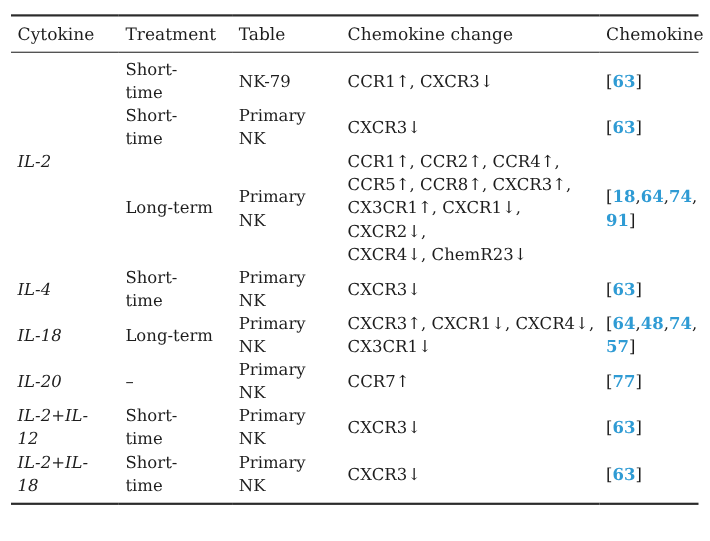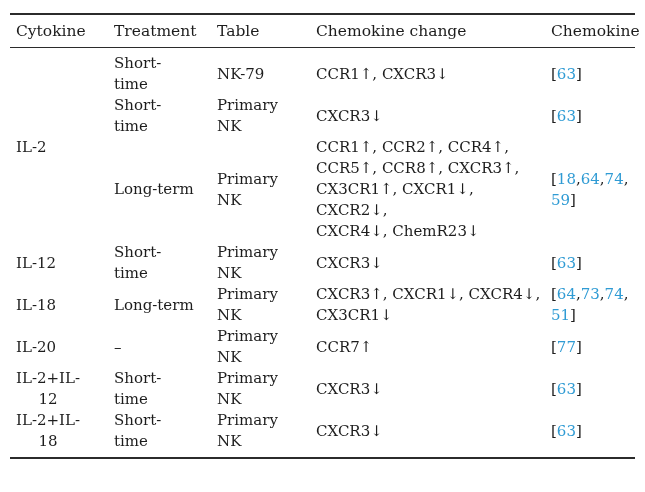--- a/index.html
+++ b/index.html
@@ -37,22 +37,22 @@
     border-bottom: 1.5px solid var(--rule-color);
   }
   tbody td {
     padding: 0 4px 0 6px;
     vertical-align: middle;
     line-height: 21px;
     white-space: pre-line;
   }
   tbody tr:first-child td { padding-top: 5px; }
   tbody tr:last-child td { padding-bottom: 5px; }
-  .cytokine-label { display: inline-block; text-align: center; white-space: pre-line; }
-  .ref-link { color: var(--link-color); cursor: pointer; text-decoration: none; }
+  .cytokine-label { display: inline-block; white-space: pre-line; font-style: italic; }
+  .ref-link { color: var(--link-color); cursor: pointer; text-decoration: none; font-weight: bold; }
 </style>
 </head>
 <body>
 
 <div class="figure">
   <table class="data-table">
     <colgroup>
       <col class="c-cytokine">
       <col class="c-treatment">
       <col class="c-source">
@@ -87,40 +87,40 @@
         </tr>
         <tr>
           <td>Long-term</td>
           <td>Primary
 NK</td>
           <td>CCR1↑, CCR2↑, CCR4↑,
 CCR5↑, CCR8↑, CXCR3↑,
 CX3CR1↑, CXCR1↓, CXCR2↓,
 CXCR4↓, ChemR23↓</td>
           <td><span>[</span><span class="ref-link">18</span><span>,</span><span class="ref-link">64</span><span>,</span><span class="ref-link">74</span><span>,
-</span><span class="ref-link">59</span><span>]</span></td>
+</span><span class="ref-link">91</span><span>]</span></td>
         </tr>
         <tr>
-          <td rowspan="1"><span class="cytokine-label">IL-12</span></td>
+          <td rowspan="1"><span class="cytokine-label">IL-4</span></td>
           <td>Short-
 time</td>
           <td>Primary
 NK</td>
           <td>CXCR3↓</td>
           <td><span>[</span><span class="ref-link">63</span><span>]</span></td>
         </tr>
         <tr>
           <td rowspan="1"><span class="cytokine-label">IL-18</span></td>
           <td>Long-term</td>
           <td>Primary
 NK</td>
           <td>CXCR3↑, CXCR1↓, CXCR4↓,
 CX3CR1↓</td>
-          <td><span>[</span><span class="ref-link">64</span><span>,</span><span class="ref-link">73</span><span>,</span><span class="ref-link">74</span><span>,
-</span><span class="ref-link">51</span><span>]</span></td>
+          <td><span>[</span><span class="ref-link">64</span><span>,</span><span class="ref-link">48</span><span>,</span><span class="ref-link">74</span><span>,
+</span><span class="ref-link">57</span><span>]</span></td>
         </tr>
         <tr>
           <td rowspan="1"><span class="cytokine-label">IL-20</span></td>
           <td>–</td>
           <td>Primary
 NK</td>
           <td>CCR7↑</td>
           <td><span>[</span><span class="ref-link">77</span><span>]</span></td>
         </tr>
         <tr>

